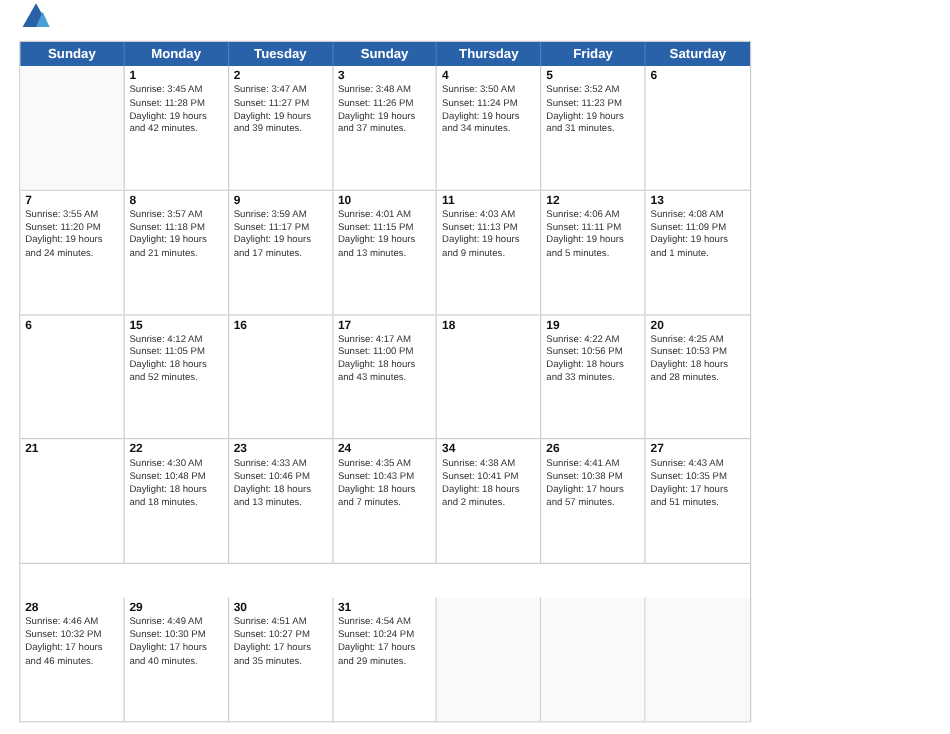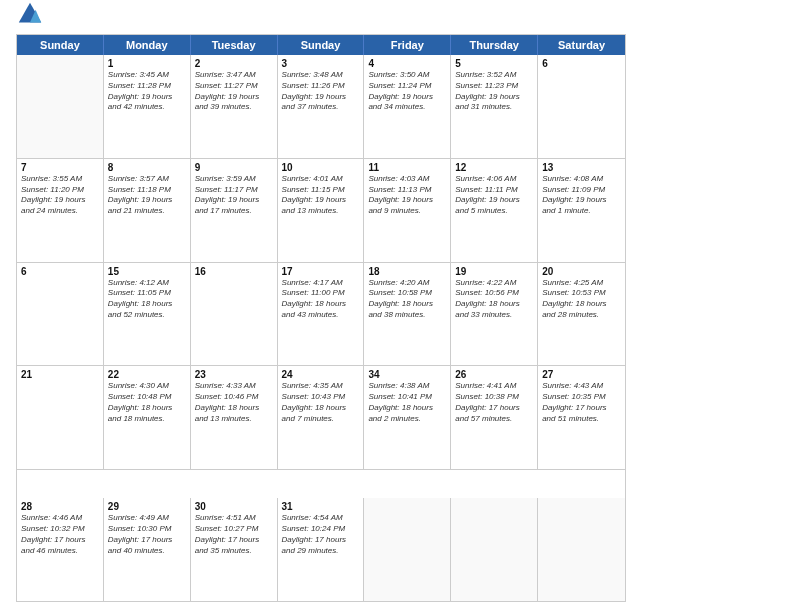--- a/index.html
+++ b/index.html
@@ -98,21 +98,20 @@
     .day-num {
       font-size: 10px;
       font-weight: bold;
       color: #111;
       margin-bottom: 1px;
     }
     .cell-info {
       font-size: 8px;
       line-height: 1.35;
       color: #333;
-      font-style: italic;
     }
   </style>
 </head>
 <body>
 
 <div class="page">
   <div class="header">
     <div class="logo">
       <svg class="logo-icon" viewBox="0 0 40 40">
         <polygon points="20,4 36,32 4,32" fill="#2962a8"></polygon>
@@ -128,22 +127,22 @@
       <div class="subtitle"></div>
     </div>
   </div>
 
   <div class="calendar">
     <div class="cal-header-row" id="cal-header">
         <div class="cal-header-cell">Sunday</div>
         <div class="cal-header-cell">Monday</div>
         <div class="cal-header-cell">Tuesday</div>
         <div class="cal-header-cell">Sunday</div>
+        <div class="cal-header-cell">Thursday</div>
         <div class="cal-header-cell">Friday</div>
-        <div class="cal-header-cell">Thursday</div>
         <div class="cal-header-cell">Saturday</div>
       </div>
     <div class="cal-body" id="cal-body">
         <div class="cal-row">
           <div class="cal-cell empty"></div>
           <div class="cal-cell">
             <div class="day-num">1</div>
             <div class="cell-info">Sunrise: 3:45 AM<br>Sunset: 11:28 PM<br>Daylight: 19 hours and 42 minutes.</div>
           </div>
           <div class="cal-cell">
@@ -206,21 +205,20 @@
           </div>
           <div class="cal-cell">
             <div class="day-num">16</div>
           </div>
           <div class="cal-cell">
             <div class="day-num">17</div>
             <div class="cell-info">Sunrise: 4:17 AM<br>Sunset: 11:00 PM<br>Daylight: 18 hours and 43 minutes.</div>
           </div>
           <div class="cal-cell">
             <div class="day-num">18</div>
-            <div class="cell-info">Sunrise: 4:20 AM<br>Sunset: 10:58 PM<br>Daylight: 18 hours and 38 minutes.</div>
           </div>
           <div class="cal-cell">
             <div class="day-num">19</div>
             <div class="cell-info">Sunrise: 4:22 AM<br>Sunset: 10:56 PM<br>Daylight: 18 hours and 33 minutes.</div>
           </div>
           <div class="cal-cell">
             <div class="day-num">20</div>
             <div class="cell-info">Sunrise: 4:25 AM<br>Sunset: 10:53 PM<br>Daylight: 18 hours and 28 minutes.</div>
           </div>
         </div>

